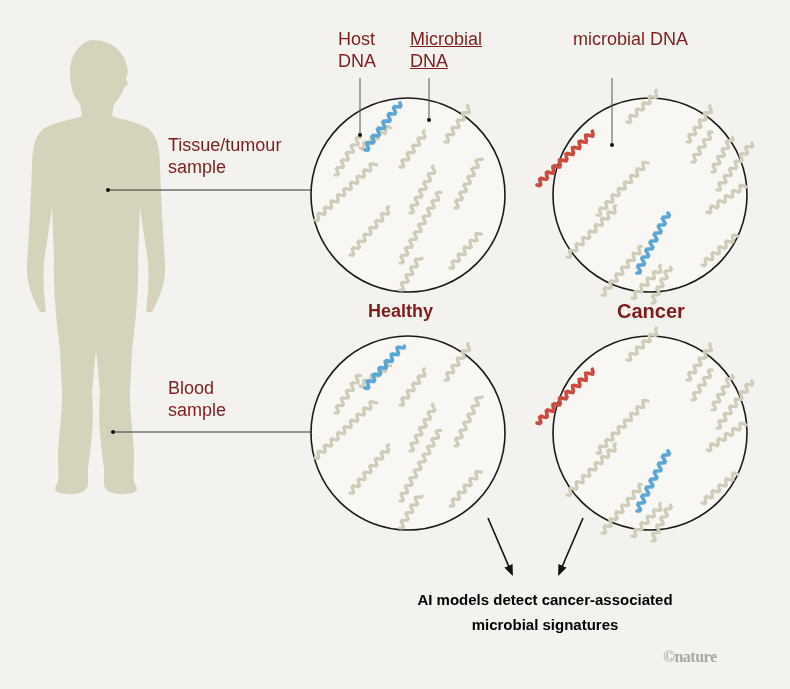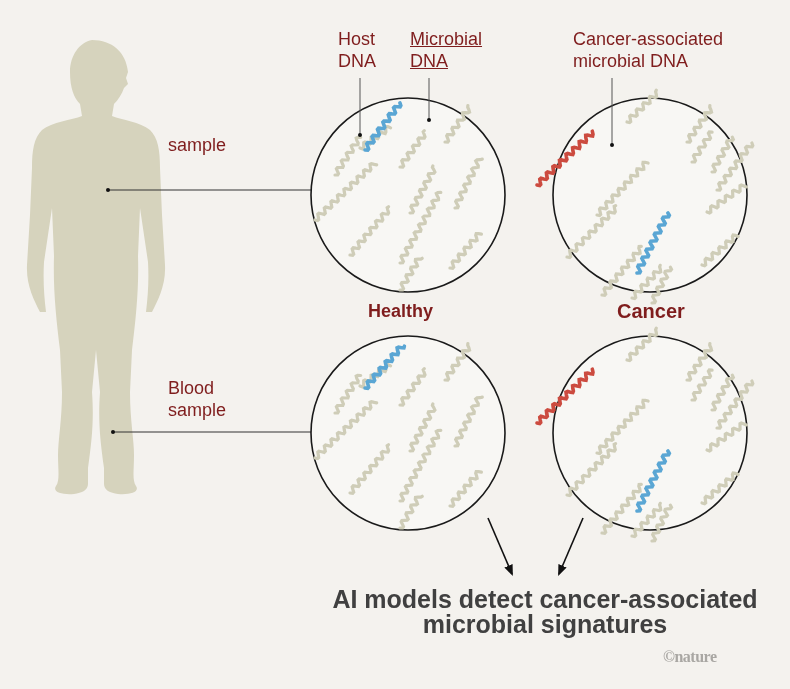--- a/index.html
+++ b/index.html
@@ -6,21 +6,21 @@
     body {
       width: 790px; height: 689px; overflow: hidden;
       background: #f4f2ee;
       font-family: "Liberation Sans", "DejaVu Sans", sans-serif;
       position: relative;
     }
     #stage { position: absolute; left: 0; top: 0; width: 790px; height: 689px; }
     .lbl { position: absolute; color: #7f1d1d; font-size: 18px; line-height: 22px; }
     .bold { font-weight: bold; }
     #title { position: absolute; left: 320px; top: 587px; width: 450px; text-align: center;
-      font-weight: bold; font-size: 25px; line-height: 25px; color: #404040; }
+      font-weight: bold; font-size: 15px; line-height: 25px; color: #000000; }
     #credit { position: absolute; left: 663px; top: 648px; font-family: "Liberation Serif", "DejaVu Serif", serif;
       font-weight: bold; font-size: 16px; color: #a9a7a3; letter-spacing: -0.5px; }
   </style>
 </head>
 <body>
 
 <svg id="stage" width="790" height="689" viewBox="0 0 790 689" xmlns="http://www.w3.org/2000/svg">
 
   <path id="body" d="M92,40 C80,42 70,55 70,72 C70,88 74,98 80,104 L82,116 C72,120 52,122 42,130 C34,138 32,150 32,168
        L30,215 L27,265 C26,285 34,300 40,312 L46,312 C44,295 43,280 44,262 L52,208 L54,256 C53,288 56,318 60,350
@@ -119,24 +119,24 @@
 
 <div class="lbl" style="left:338px;top:28px;">
   <div>Host</div>
   <div>DNA</div>
 </div>
 <div class="lbl" style="left:410px;top:28px;text-decoration:underline;">
   <div>Microbial</div>
   <div>DNA</div>
 </div>
 <div class="lbl" style="left:573px;top:28px;">
-  <div>Cancer-associated</div>
   <div>microbial DNA</div>
 </div>
 <div class="lbl" style="left:168px;top:134px;">
+  <div>Tissue/tumour</div>
   <div>sample</div>
 </div>
 <div class="lbl" style="left:168px;top:377px;">
   <div>Blood</div>
   <div>sample</div>
 </div>
 <div class="lbl bold" style="left:368px;top:300px;font-size:18px;">Healthy</div>
 <div class="lbl bold" style="left:617px;top:300px;font-size:20px;">Cancer</div>
 
 <div id="title">

